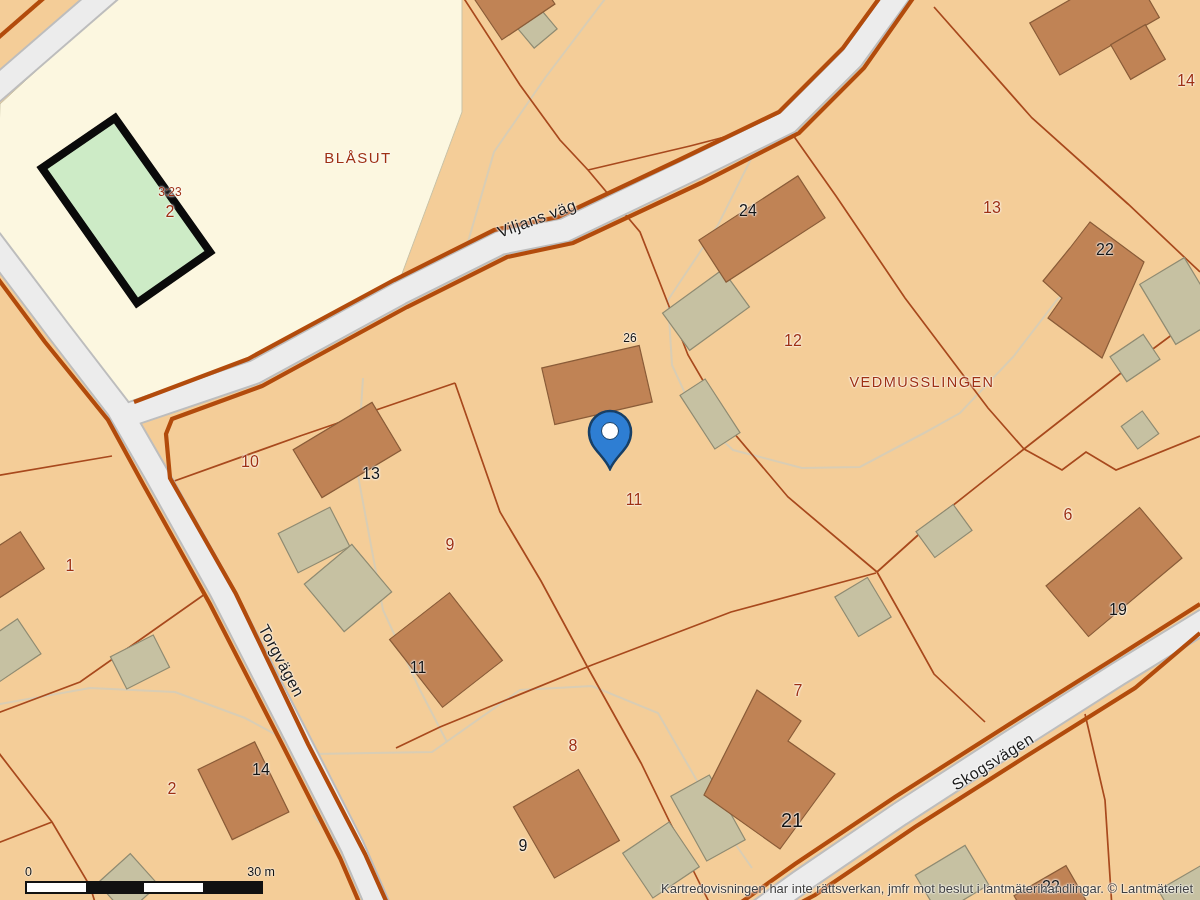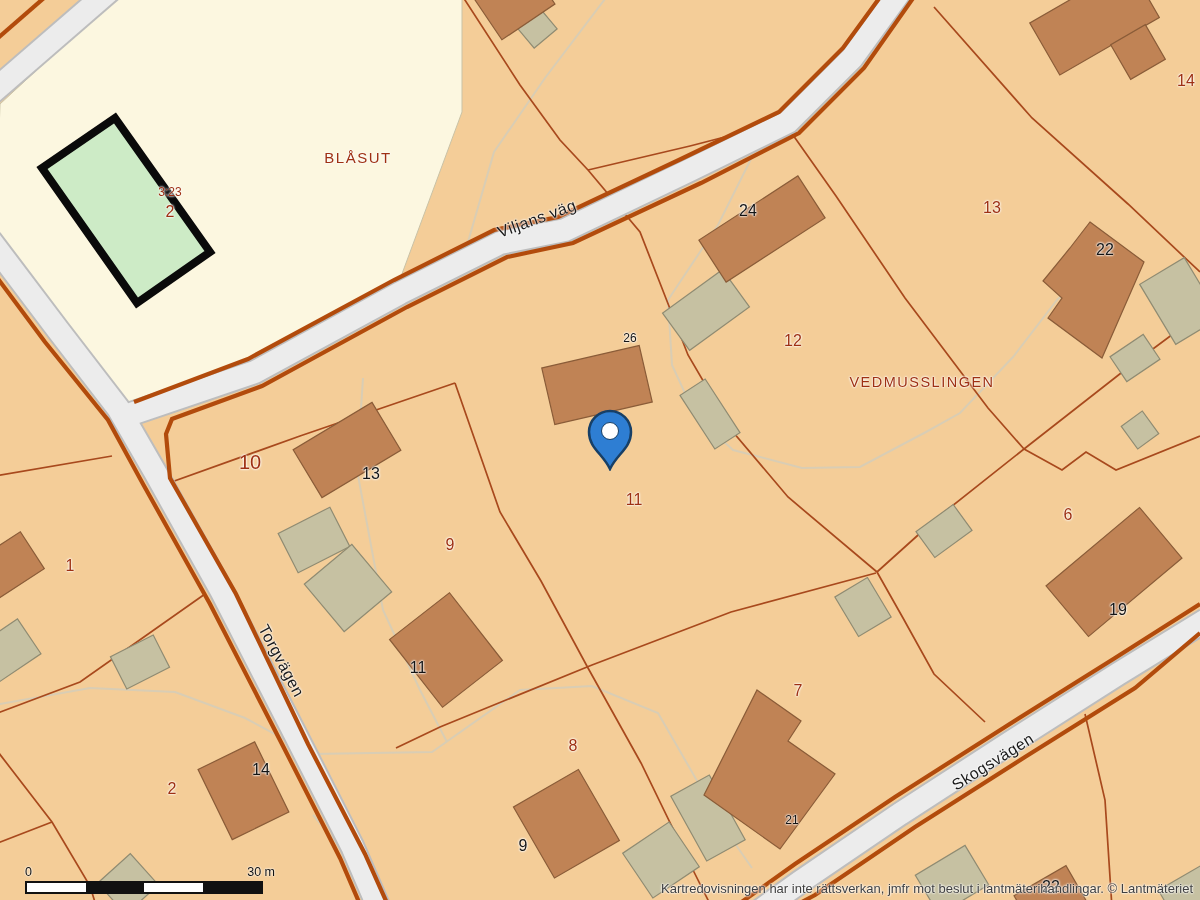--- a/index.html
+++ b/index.html
@@ -126,38 +126,38 @@
       <rect x="1118" y="32" width="40" height="40" transform="rotate(-30 1138 52)"></rect>
       <rect x="1020" y="878" width="60" height="40" transform="rotate(-30 1050 898)"></rect>
     </g>
   </svg>
 
   <div id="labels">
       <div class="lbl place" style="left: 358px; top: 157px; font-size: 15px; transform: translate(-50%, -50%);">BLÅSUT</div>
       <div class="lbl place" style="left: 922px; top: 382px; font-size: 14.5px; transform: translate(-50%, -50%);">VEDMUSSLINGEN</div>
       <div class="lbl parcel" style="left: 170px; top: 192px; font-size: 12px; transform: translate(-50%, -50%);">3:23</div>
       <div class="lbl parcel" style="left: 170px; top: 212px; font-size: 16px; transform: translate(-50%, -50%);">2</div>
-      <div class="lbl parcel" style="left: 250px; top: 462px; font-size: 20px; transform: translate(-50%, -50%);">10</div>
+      <div class="lbl parcel" style="left: 250px; top: 462px; font-size: 16px; transform: translate(-50%, -50%);">10</div>
       <div class="lbl parcel" style="left: 450px; top: 545px; font-size: 16px; transform: translate(-50%, -50%);">9</div>
       <div class="lbl parcel" style="left: 70px; top: 566px; font-size: 16px; transform: translate(-50%, -50%);">1</div>
       <div class="lbl parcel" style="left: 172px; top: 789px; font-size: 16px; transform: translate(-50%, -50%);">2</div>
       <div class="lbl parcel" style="left: 573px; top: 746px; font-size: 16px; transform: translate(-50%, -50%);">8</div>
       <div class="lbl parcel" style="left: 798px; top: 691px; font-size: 16px; transform: translate(-50%, -50%);">7</div>
       <div class="lbl parcel" style="left: 634px; top: 500px; font-size: 16px; transform: translate(-50%, -50%);">11</div>
       <div class="lbl parcel" style="left: 793px; top: 341px; font-size: 16px; transform: translate(-50%, -50%);">12</div>
       <div class="lbl parcel" style="left: 992px; top: 208px; font-size: 16px; transform: translate(-50%, -50%);">13</div>
       <div class="lbl parcel" style="left: 1186px; top: 81px; font-size: 16px; transform: translate(-50%, -50%);">14</div>
       <div class="lbl parcel" style="left: 1068px; top: 515px; font-size: 16px; transform: translate(-50%, -50%);">6</div>
       <div class="lbl building" style="left: 748px; top: 211px; font-size: 16px; transform: translate(-50%, -50%);">24</div>
       <div class="lbl building" style="left: 617px; top: 338px; font-size: 12px; transform: translate(-50%, -50%); margin-left: 13px;">26</div>
       <div class="lbl building" style="left: 371px; top: 474px; font-size: 16px; transform: translate(-50%, -50%);">13</div>
       <div class="lbl building" style="left: 418px; top: 668px; font-size: 16px; transform: translate(-50%, -50%);">11</div>
       <div class="lbl building" style="left: 261px; top: 770px; font-size: 16px; transform: translate(-50%, -50%);">14</div>
       <div class="lbl building" style="left: 523px; top: 846px; font-size: 16px; transform: translate(-50%, -50%);">9</div>
-      <div class="lbl building" style="left: 792px; top: 820px; font-size: 12px; transform: translate(-50%, -50%);">21</div>
+      <div class="lbl building" style="left: 792px; top: 820px; font-size: 20px; transform: translate(-50%, -50%);">21</div>
       <div class="lbl building" style="left: 1118px; top: 610px; font-size: 16px; transform: translate(-50%, -50%); text-align: center;">19</div>
       <div class="lbl building" style="left: 1105px; top: 250px; font-size: 16px; transform: translate(-50%, -50%);">22</div>
       <div class="lbl building" style="left: 1051px; top: 887px; font-size: 16px; transform: translate(-50%, -50%);">22</div>
       <div class="lbl street" style="left: 537px; top: 219px; font-size: 16px; transform: translate(-50%, -50%) rotate(-20deg);">Viljans väg</div>
       <div class="lbl street" style="left: 281px; top: 661px; font-size: 16px; transform: translate(-50%, -50%) rotate(62deg);">Torgvägen</div>
       <div class="lbl street" style="left: 993px; top: 762px; font-size: 16px; transform: translate(-50%, -50%) rotate(-32deg);">Skogsvägen</div>
     </div>
 
   <svg id="marker" viewBox="-23 -23 46 62" style="left: 587px; top: 409px;">
     <path d="M0,37 C-7,22 -21,16 -21,0 A21,21 0 1,1 21,0 C21,16 7,22 0,37 Z" fill="var(--marker_blue)" stroke="var(--marker_outline)" stroke-width="2.5"></path>

